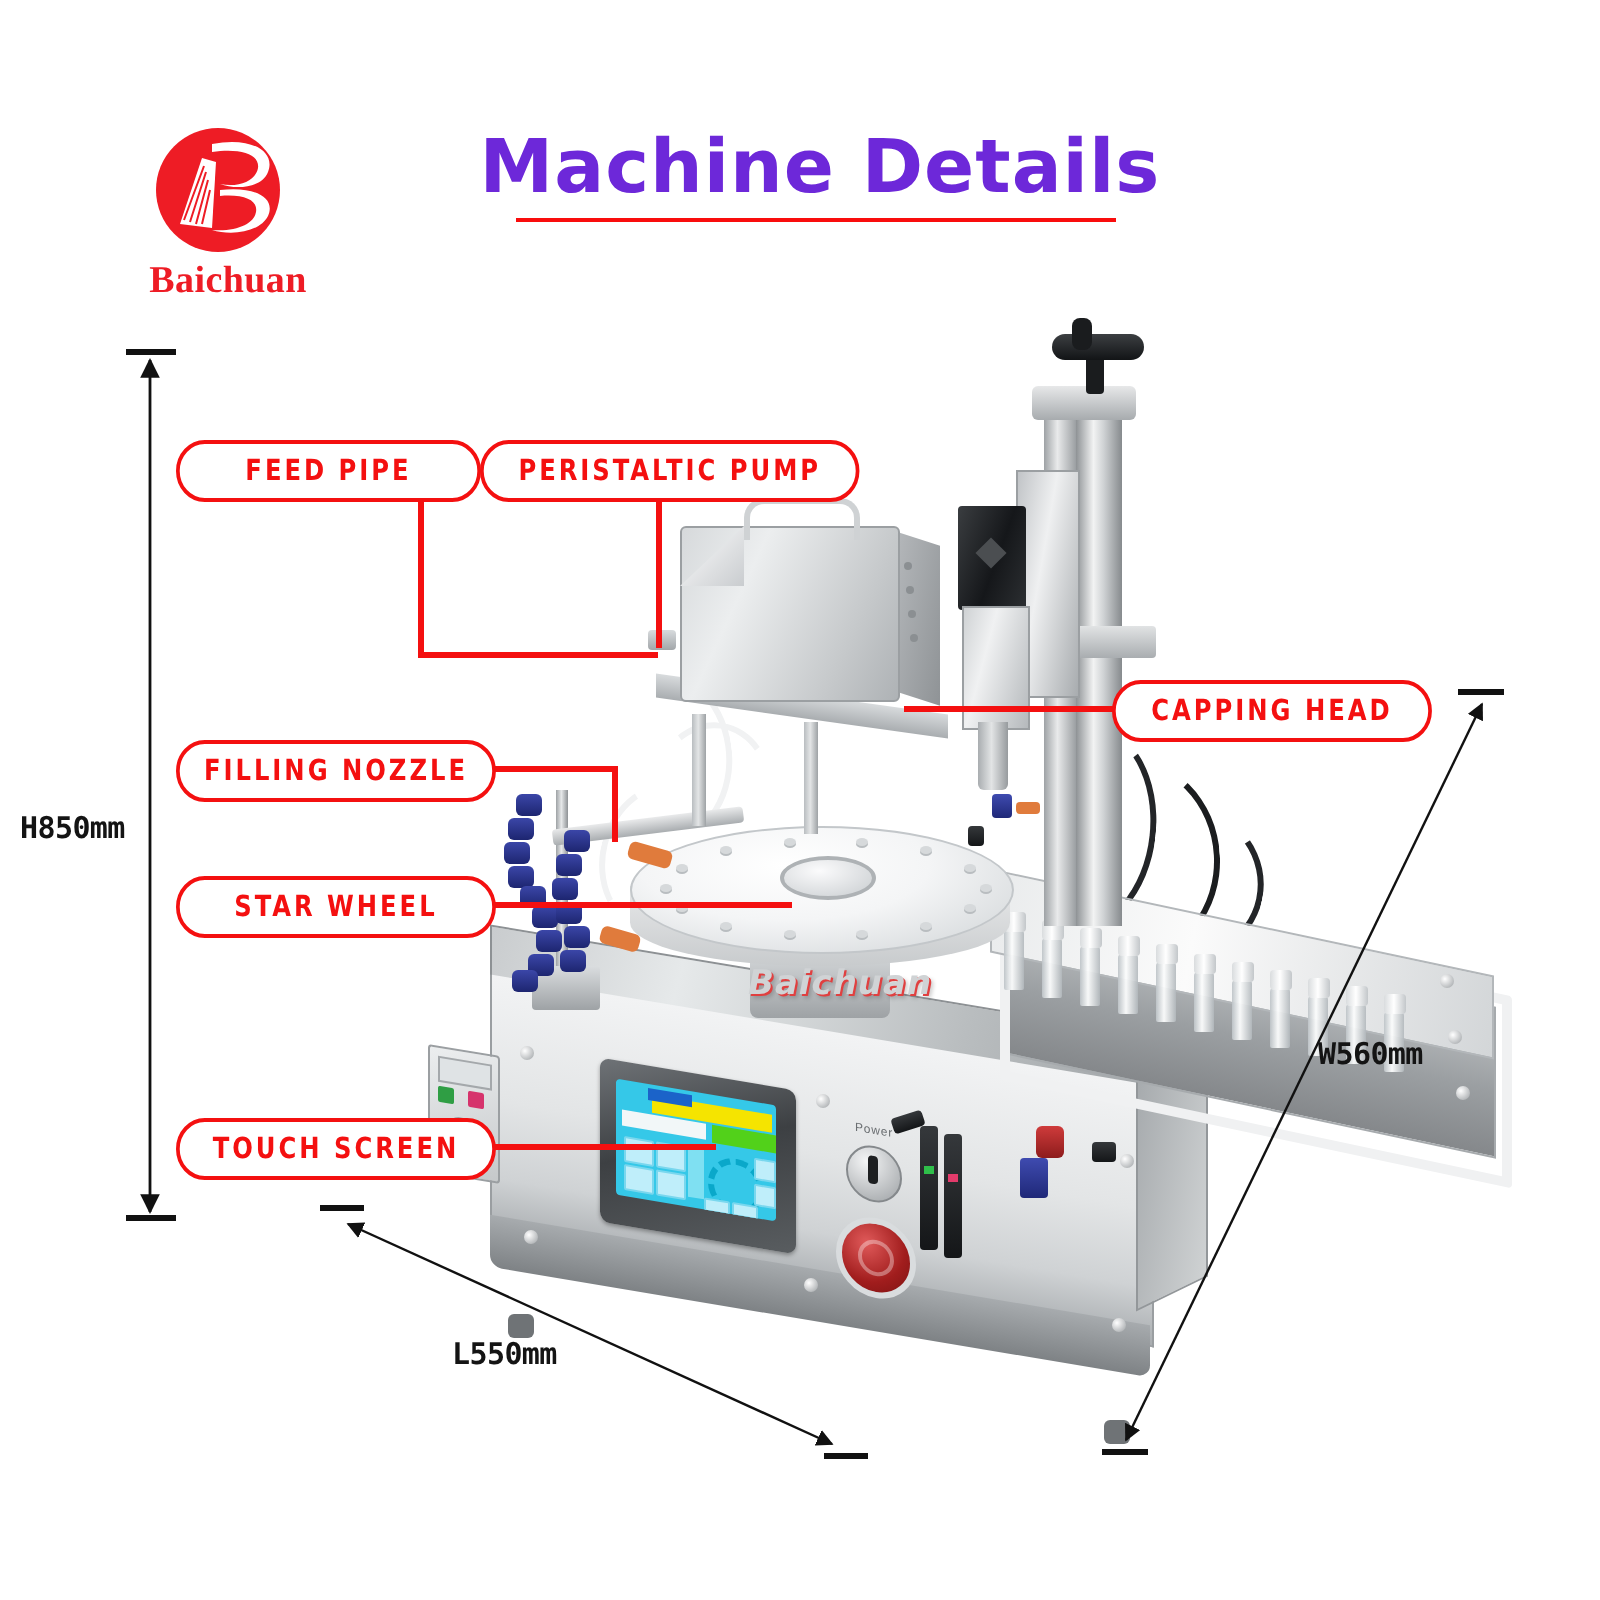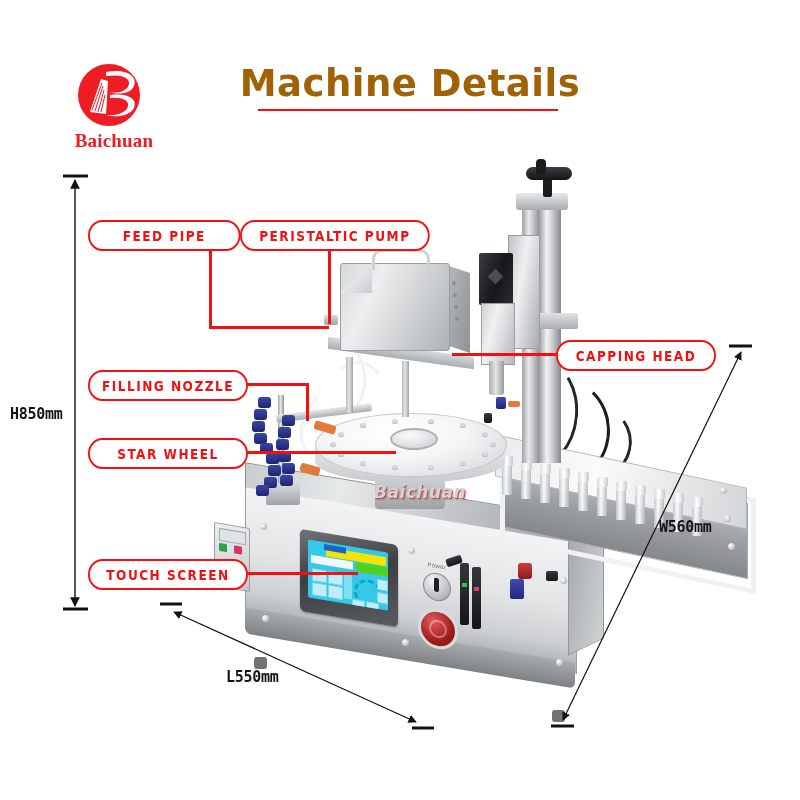--- a/index.html
+++ b/index.html
@@ -9,21 +9,21 @@
 
   
   .logo-wrap{position:absolute;left:60px;top:62px;width:110px;height:95px;}
   .logo-mark{position:absolute;left:10px;top:0;width:78px;height:72px;}
   .logo-text{position:absolute;left:4px;top:68px;width:100px;text-align:center;
              color:#ee1c25;font-family:"Liberation Serif","DejaVu Serif",serif;
              font-size:19px;font-weight:700;letter-spacing:.2px;}
 
   
   .title{position:absolute;left:180px;top:62px;width:460px;text-align:center;
-         color:#a16207;font-size:37px;font-weight:700;
+         color:#6d28d9;font-size:37px;font-weight:700;
          font-family:"DejaVu Sans","Liberation Sans",sans-serif;
          letter-spacing:.5px;white-space:nowrap;}
   .title-rule{position:absolute;left:258px;top:109px;width:300px;height:2px;background:#f90d0d;}
 
   
   .photo{position:absolute;left:150px;top:165px;width:520px;height:570px;}
 
   .pc{position:absolute;} 
 
   

